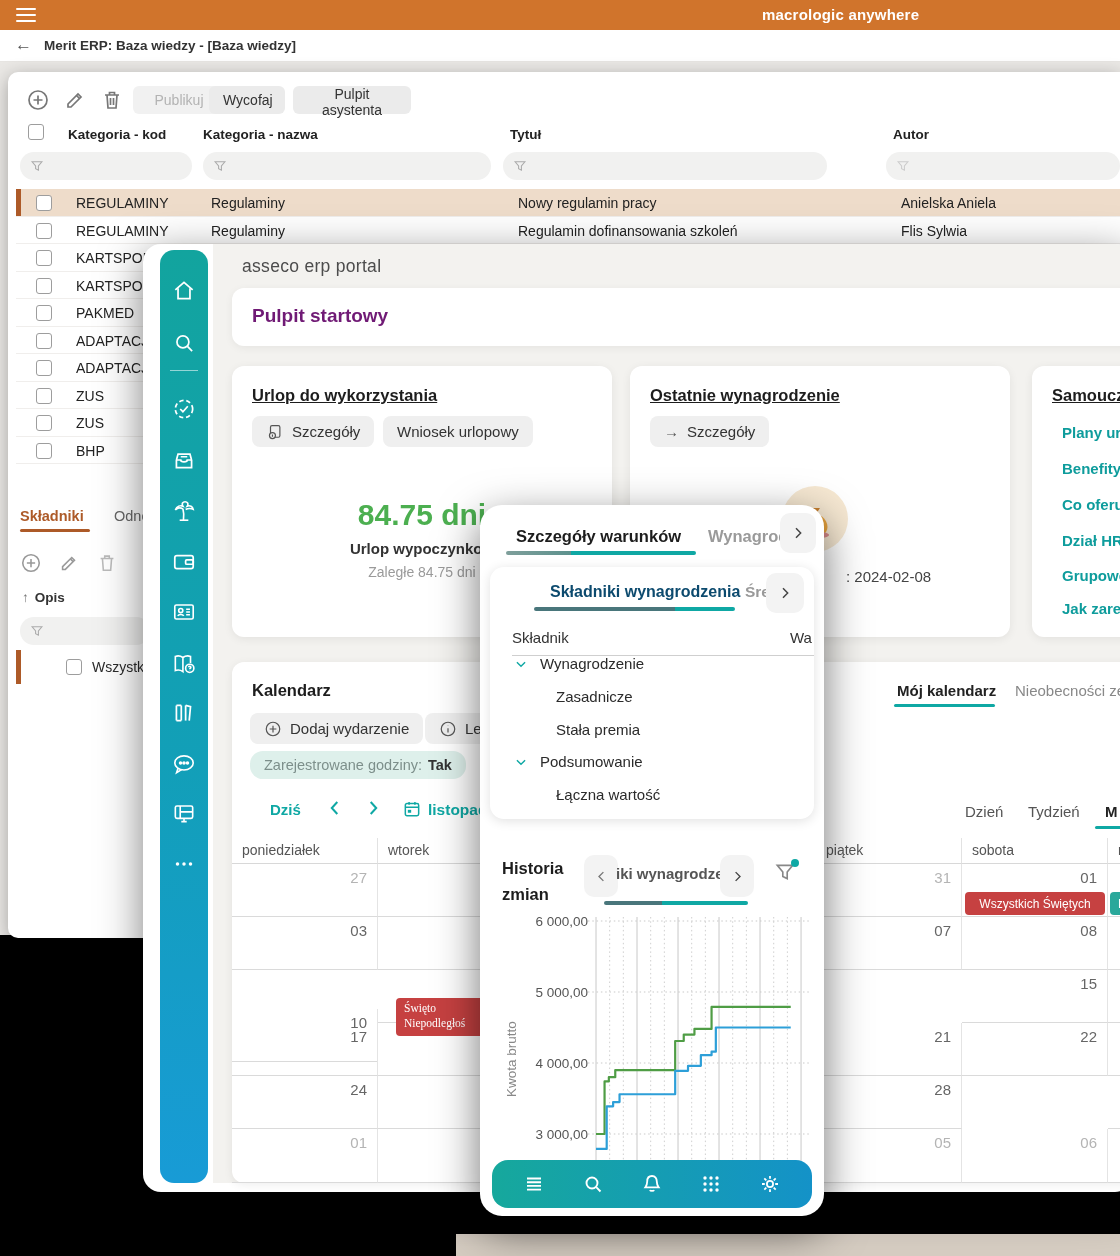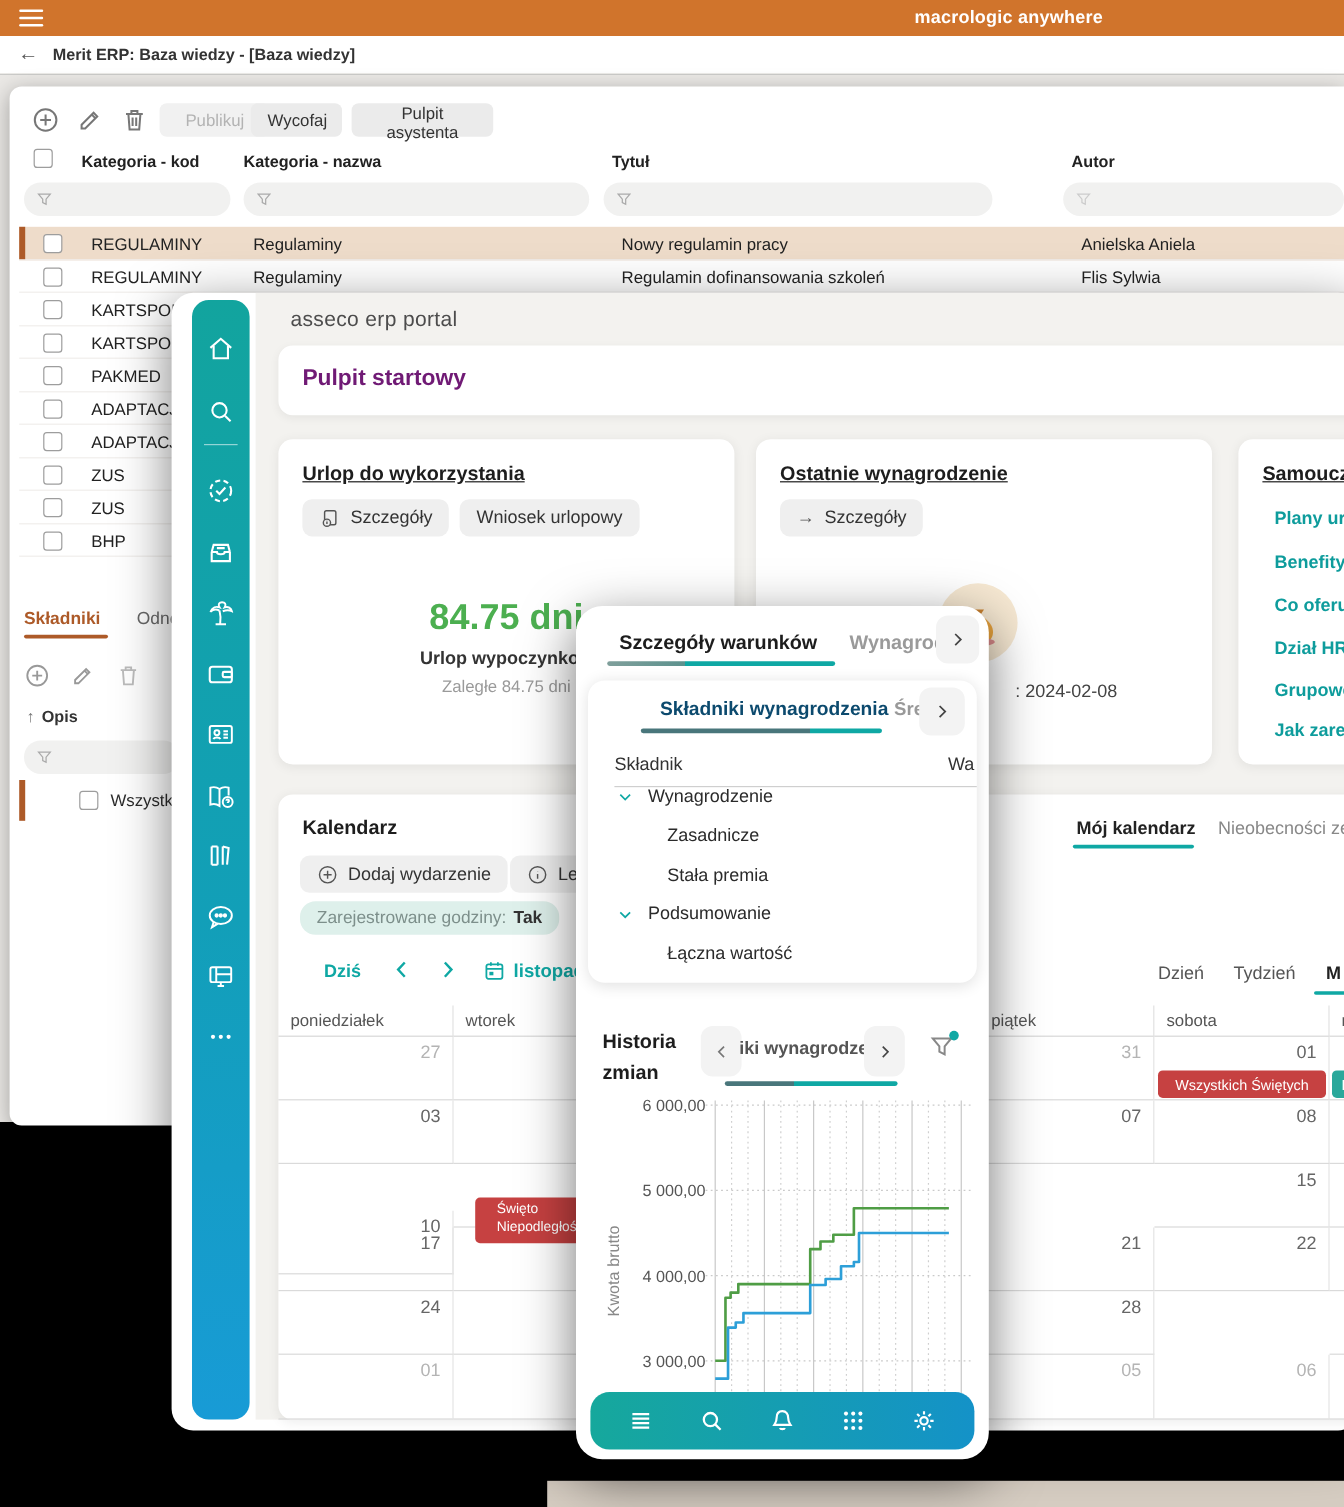--- a/index.html
+++ b/index.html
@@ -88,21 +88,21 @@
 .view{position:absolute;top:141px;font-size:15px;color:#555;cursor:pointer;}
 #view-m{font-weight:700;color:#222;}
 #view-m-u{left:863px;top:164px;width:60px;height:3px;background:var(--teal);border-radius:2px;position:absolute;}
 #cal-grid{left:0;top:176px;width:1022px;height:345px;position:absolute;}
 .cal-h{position:absolute;top:0;height:26px;font-size:14px;color:#555;padding-left:10px;line-height:24px;border-right:1px solid #e2e2e2;border-bottom:1px solid #d8d8d8;width:146px;}
 .cal-c{position:absolute;width:146px;border-right:1px solid #e4e4e4;border-bottom:1px solid #dadada;cursor:pointer;}
 .dnum{position:absolute;right:10px;top:5px;font-size:15px;color:#666;}
 .dnum.muted{color:#b4b4b4;}
 .badge{position:absolute;color:#fff;border-radius:4px;font-size:12px;display:flex;align-items:center;justify-content:center;overflow:hidden;}
 .badge.red{background:var(--red);} .badge.teal{background:var(--eteal);justify-content:flex-start;padding-left:8px;}
-.badge.wrap{font-size:11.5px;line-height:1.3;align-items:flex-start;justify-content:flex-start;padding:3px 18px;text-align:left;}
+.badge.wrap{font-size:11.5px;line-height:1.3;align-items:flex-start;justify-content:flex-start;padding:3px 8px;text-align:left;font-family:Liberation Serif, serif;}
 
 
 #phone{left:480px;top:505px;width:344px;height:711px;background:#fff;border-radius:22px;box-shadow:0 14px 44px rgba(0,0,0,.55);z-index:40;overflow:hidden;}
 #ph-tab1{left:36px;top:22px;font-size:16.5px;font-weight:700;color:#1d1d1d;position:absolute;cursor:pointer;}
 #ph-tab1-u{left:26px;top:46px;width:190px;height:4px;border-radius:2px;background:linear-gradient(90deg,#7f9f9b 0%,#5d928e 34%,var(--teal) 34%);position:absolute;}
 #ph-tab2{left:228px;top:22px;font-size:16.5px;font-weight:700;color:#9a9a9a;position:absolute;cursor:pointer;}
 .chevbtn{position:absolute;background:#F3F3F3;border-radius:10px;border:none;display:flex;align-items:center;justify-content:center;cursor:pointer;}
 #ph-card{left:10px;top:62px;width:324px;height:252px;background:#fff;border-radius:14px;box-shadow:0 2px 12px rgba(0,0,0,.12);position:absolute;}
 #in-tab1{left:60px;top:16px;font-size:16px;font-weight:700;color:#0c4a6e;position:absolute;cursor:pointer;}
 #in-tab1-u{left:44px;top:40px;width:201px;height:4px;border-radius:2px;background:linear-gradient(90deg,#49767b 0%,#49767b 70%,var(--teal) 70%);position:absolute;}

